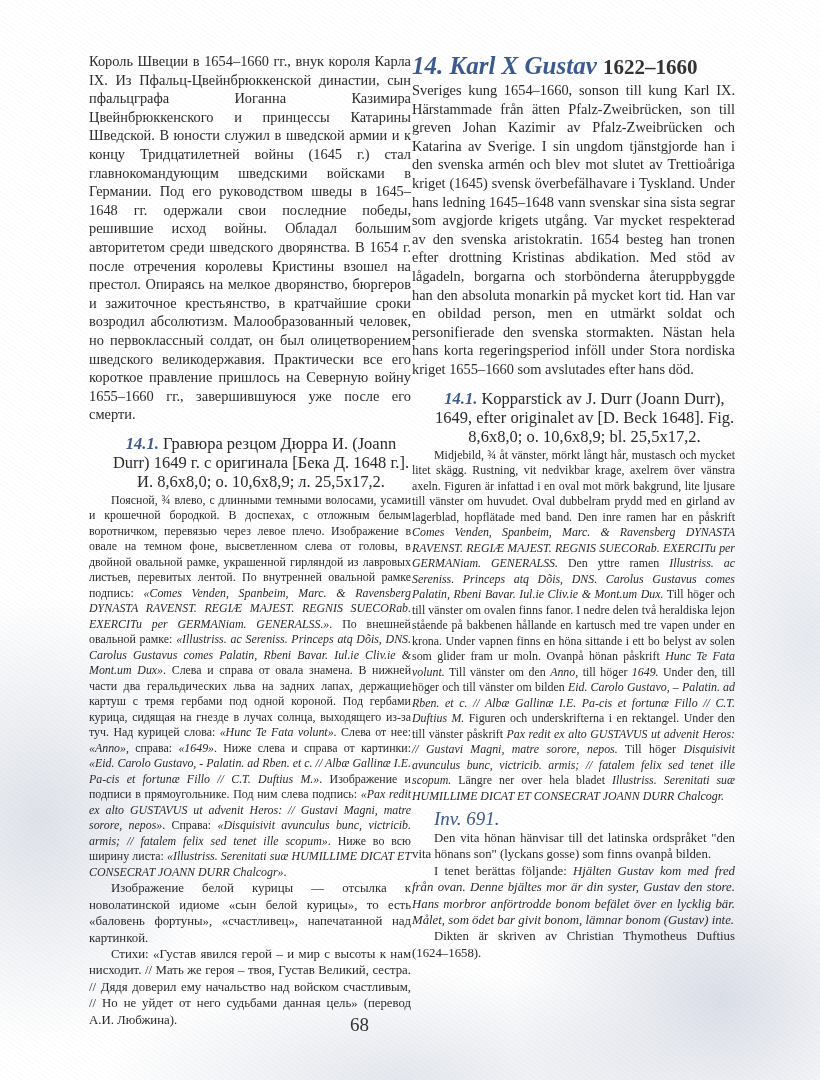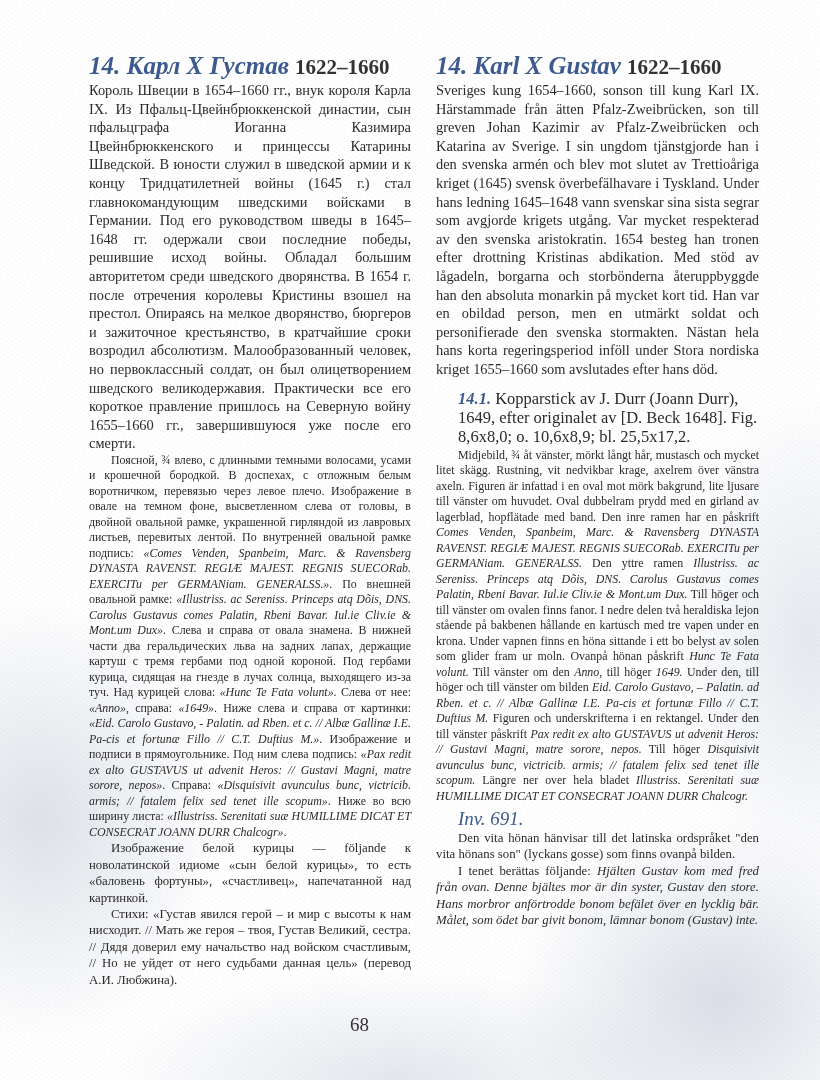--- a/index.html
+++ b/index.html
@@ -16,73 +16,74 @@
       radial-gradient(ellipse 300px 260px at 720px 1000px, rgba(150,160,185,0.35), rgba(255,255,255,0) 70%),
       radial-gradient(ellipse 200px 360px at 810px 640px, rgba(170,180,200,0.30), rgba(255,255,255,0) 70%),
       radial-gradient(ellipse 420px 160px at 400px 1080px, rgba(165,175,195,0.30), rgba(255,255,255,0) 70%),
       repeating-linear-gradient(35deg, rgba(200,205,215,0.10) 0 1px, rgba(255,255,255,0) 1px 4px);
   }
   .col {
     position: absolute; top: 52px; z-index: 1;
     text-align: justify; hyphens: auto;
   }
   .col.left  { left: 89px;  width: 322px; }
-  .col.right { left: 436px; width: 323px; }
+  .col.right { left: 412px; width: 323px; }
 
   .title { font-size: 25px; line-height: 28px; margin: 0; }
   .title .name { color: #3d5a8f; font-style: italic; }
   .title .years { color: #333; font-size: 21px; }
 
   .lead { font-size: 14.4px; line-height: 18.6px; margin: 0; }
 
-  .sub { font-size: 16.5px; line-height: 19px; margin: 10px 0 2px 22px; text-align: left; }
+  .sub { font-size: 16.5px; line-height: 19px; margin: 10px 0 2px 22px; text-align: center; }
   .sub .num { color: #3d5a8f; font-style: italic; font-weight: bold; }
 
   .small { font-size: 11.9px; line-height: 15.5px; margin: 0; text-indent: 22px; }
   .small i { font-style: italic; }
 
   .inv { color: #3d5a8f; font-style: italic; font-size: 19px; line-height: 22px; margin: 4px 0 0 22px; }
 
   .note { font-size: 12.8px; line-height: 16.4px; margin: 0; text-indent: 22px; }
 
   .page-num {
     position: absolute; left: 0; width: 719px; top: 1014px; z-index: 1;
     text-align: center; font-size: 19px; color: #333;
   }
 </style>
 </head>
 <body>
 
 <div class="bg"></div>
 
 <div class="col left">
-  <h1 class="title">
-    <span class="name">14. Карл X Густав</span>
-    <span class="years">1622–1660</span>
-  </h1>
   <p class="lead">Король Швеции в 1654–1660 гг., внук короля Карла IX. Из Пфальц-Цвейнбрюккенской династии, сын пфальцграфа Иоганна Казимира Цвейнбрюккенского и принцессы Катарины Шведской. В юности служил в шведской армии и к концу Тридцатилетней войны (1645 г.) стал главнокомандующим шведскими войсками в Германии. Под его руководством шведы в 1645–1648 гг. одержали свои последние победы, решившие исход войны. Обладал большим авторитетом среди шведского дворянства. В 1654 г. после отречения королевы Кристины взошел на престол. Опираясь на мелкое дворянство, бюргеров и зажиточное крестьянство, в кратчайшие сроки возродил абсолютизм. Малообразованный человек, но первоклассный солдат, он был олицетворением шведского великодержавия. Практически все его короткое правление пришлось на Северную войну 1655–1660 гг., завершившуюся уже после его смерти.</p>
 
+  <p class="sub">
+    <span class="num">14.1.</span>
+    <span>Гравюра резцом Дюрра И. (Joann Durr) 1649 г. с оригинала [Бека Д. 1648 г.]. И. 8,6x8,0; о. 10,6x8,9; л. 25,5x17,2.</span>
+  </p>
   <p class="small"><span>Поясной, ¾ влево, с длинными темными волосами, усами и крошечной бородкой. В доспехах, с отложным белым воротничком, перевязью через левое плечо. Изображение в овале на темном фоне, высветленном слева от головы, в двойной овальной рамке, украшенной гирляндой из лавровых листьев, перевитых лентой. По внутренней овальной рамке подпись: </span><i>«Comes Venden, Spanbeim, Marc. &amp; Ravensberg DYNASTA RAVENST. REGIÆ MAJEST. REGNIS SUECORab. EXERCITu per GERMANiam. GENERALSS.»</i><span>. По внешней овальной рамке: </span><i>«Illustriss. ac Sereniss. Princeps atq Dõis, DNS. Carolus Gustavus comes Palatin, Rbeni Bavar. Iul.ie Cliv.ie &amp; Mont.um Dux»</i><span>. Слева и справа от овала знамена. В нижней части два геральдических льва на задних лапах, держащие картуш с тремя гербами под одной короной. Под гербами курица, сидящая на гнезде в лучах солнца, выходящего из-за туч. Над курицей слова: </span><i>«Hunc Te Fata volunt»</i><span>. Слева от нее: </span><i>«Anno»</i><span>, справа: </span><i>«1649»</i><span>. Ниже слева и справа от картинки: </span><i>«Eid. Carolo Gustavo, - Palatin. ad Rben. et c. // Albæ Gallinæ I.E. Pa-cis et fortunæ Fillo // C.T. Duftius M.»</i><span>. Изображение и подписи в прямоугольнике. Под ним слева подпись: </span><i>«Pax redit ex alto GUSTAVUS ut advenit Heros: // Gustavi Magni, matre sorore, nepos»</i><span>. Справа: </span><i>«Disquisivit avunculus bunc, victricib. armis; // fatalem felix sed tenet ille scopum»</i><span>. Ниже во всю ширину листа: </span><i>«Illustriss. Serenitati suæ HUMILLIME DICAT ET CONSECRAT JOANN DURR Chalcogr»</i><span>.</span></p>
 
-  <p class="note">Изображение белой курицы — följande к новолатинской идиоме «сын белой курицы», то есть «баловень фортуны», «счастливец», напечатанной над картинкой.</p>
+  <p class="note">Изображение белой курицы — отсылка к новолатинской идиоме «сын белой курицы», то есть «баловень фортуны», «счастливец», напечатанной над картинкой.</p>
   <p class="note">Стихи: «Густав явился герой – и мир с высоты к нам нисходит. // Мать же героя – твоя, Густав Великий, сестра. // Дядя доверил ему начальство над войском счастливым, // Но не уйдет от него судьбами данная цель» (перевод А.И. Любжина).</p>
 
 </div>
 
 <div class="col right">
   <h1 class="title">
     <span class="name">14. Karl X Gustav</span>
     <span class="years">1622–1660</span>
   </h1>
   <p class="lead">Sveriges kung  1654–1660, sonson till kung Karl IX. Härstammade från ätten Pfalz-Zweibrücken, son till greven Johan Kazimir av Pfalz-Zweibrücken och Katarina av Sverige. I sin ungdom tjänstgjorde han i den svenska armén och blev mot slutet av Trettioåriga kriget (1645) svensk överbefälhavare i Tyskland. Under hans ledning 1645–1648 vann svenskar sina sista segrar som avgjorde krigets utgång. Var mycket respekterad av den svenska aristokratin. 1654 besteg han tronen efter drottning Kristinas abdikation. Med stöd av lågadeln, borgarna och storbönderna återuppbyggde han den absoluta monarkin på mycket kort tid. Han var en obildad person, men en utmärkt soldat och personifierade den svenska stormakten. Nästan hela hans korta regeringsperiod inföll under Stora nordiska kriget 1655–1660 som avslutades efter hans död.</p>
 
   <p class="sub">
     <span class="num">14.1.</span>
     <span>Kopparstick av J. Durr (Joann Durr), 1649, efter originalet av [D. Beck 1648]. Fig. 8,6x8,0; o. 10,6x8,9; bl. 25,5x17,2.</span>
   </p>
   <p class="small"><span>Midjebild, ¾ åt vänster, mörkt långt hår, mustasch och mycket litet skägg. Rustning, vit nedvikbar krage, axelrem över vänstra axeln. Figuren är infattad i en oval mot mörk bakgrund, lite ljusare till vänster om huvudet. Oval dubbelram prydd med en girland av lagerblad, hopflätade med band. Den inre ramen har en påskrift </span><i>Comes Venden, Spanbeim, Marc. &amp; Ravensberg DYNASTA RAVENST. REGIÆ MAJEST. REGNIS SUECORab. EXERCITu per GERMANiam. GENERALSS.</i><span> Den yttre ramen </span><i>Illustriss. ac Sereniss. Princeps atq Dõis, DNS. Carolus Gustavus comes Palatin, Rbeni Bavar. Iul.ie Cliv.ie &amp; Mont.um Dux.</i><span> Till höger och till vänster om ovalen finns fanor. I nedre delen två heraldiska lejon stående på bakbenen hållande en kartusch med tre vapen under en krona. Under vapnen finns en höna sittande i ett bo belyst av solen som glider fram ur moln. Ovanpå hönan påskrift </span><i>Hunc Te Fata volunt.</i><span> Till vänster om den </span><i>Anno</i><span>, till höger </span><i>1649.</i><span> Under den, till höger och till vänster om bilden </span><i>Eid. Carolo Gustavo, – Palatin. ad Rben. et c. // Albæ Gallinæ I.E. Pa-cis et fortunæ Fillo // C.T. Duftius M.</i><span> Figuren och underskrifterna i en rektangel. Under den till vänster påskrift </span><i>Pax redit ex alto GUSTAVUS ut advenit Heros: // Gustavi Magni, matre sorore, nepos.</i><span> Till höger </span><i>Disquisivit avunculus bunc, victricib. armis; // fatalem felix sed tenet ille scopum.</i><span> Längre ner over hela bladet </span><i>Illustriss. Serenitati suæ HUMILLIME DICAT ET CONSECRAT JOANN DURR Chalcogr.</i></p>
 
   <div class="inv">Inv. 691.</div>
   <p class="note">Den vita hönan hänvisar till det latinska ordspråket "den vita hönans son" (lyckans gosse) som finns ovanpå bilden.</p>
   <p class="note"><span>I tenet berättas följande: </span><i>Hjälten Gustav kom med fred från ovan. Denne bjältes mor är din syster, Gustav den store. Hans morbror anförtrodde bonom befälet över en lycklig bär. Målet, som ödet bar givit bonom, lämnar bonom (Gustav) inte.</i></p>
+  <p class="note">Dikten är skriven av Christian Thymotheus Duftius (1624–1658).</p>
 </div>
 
 <div class="page-num">68</div>
 
 </body></html>

